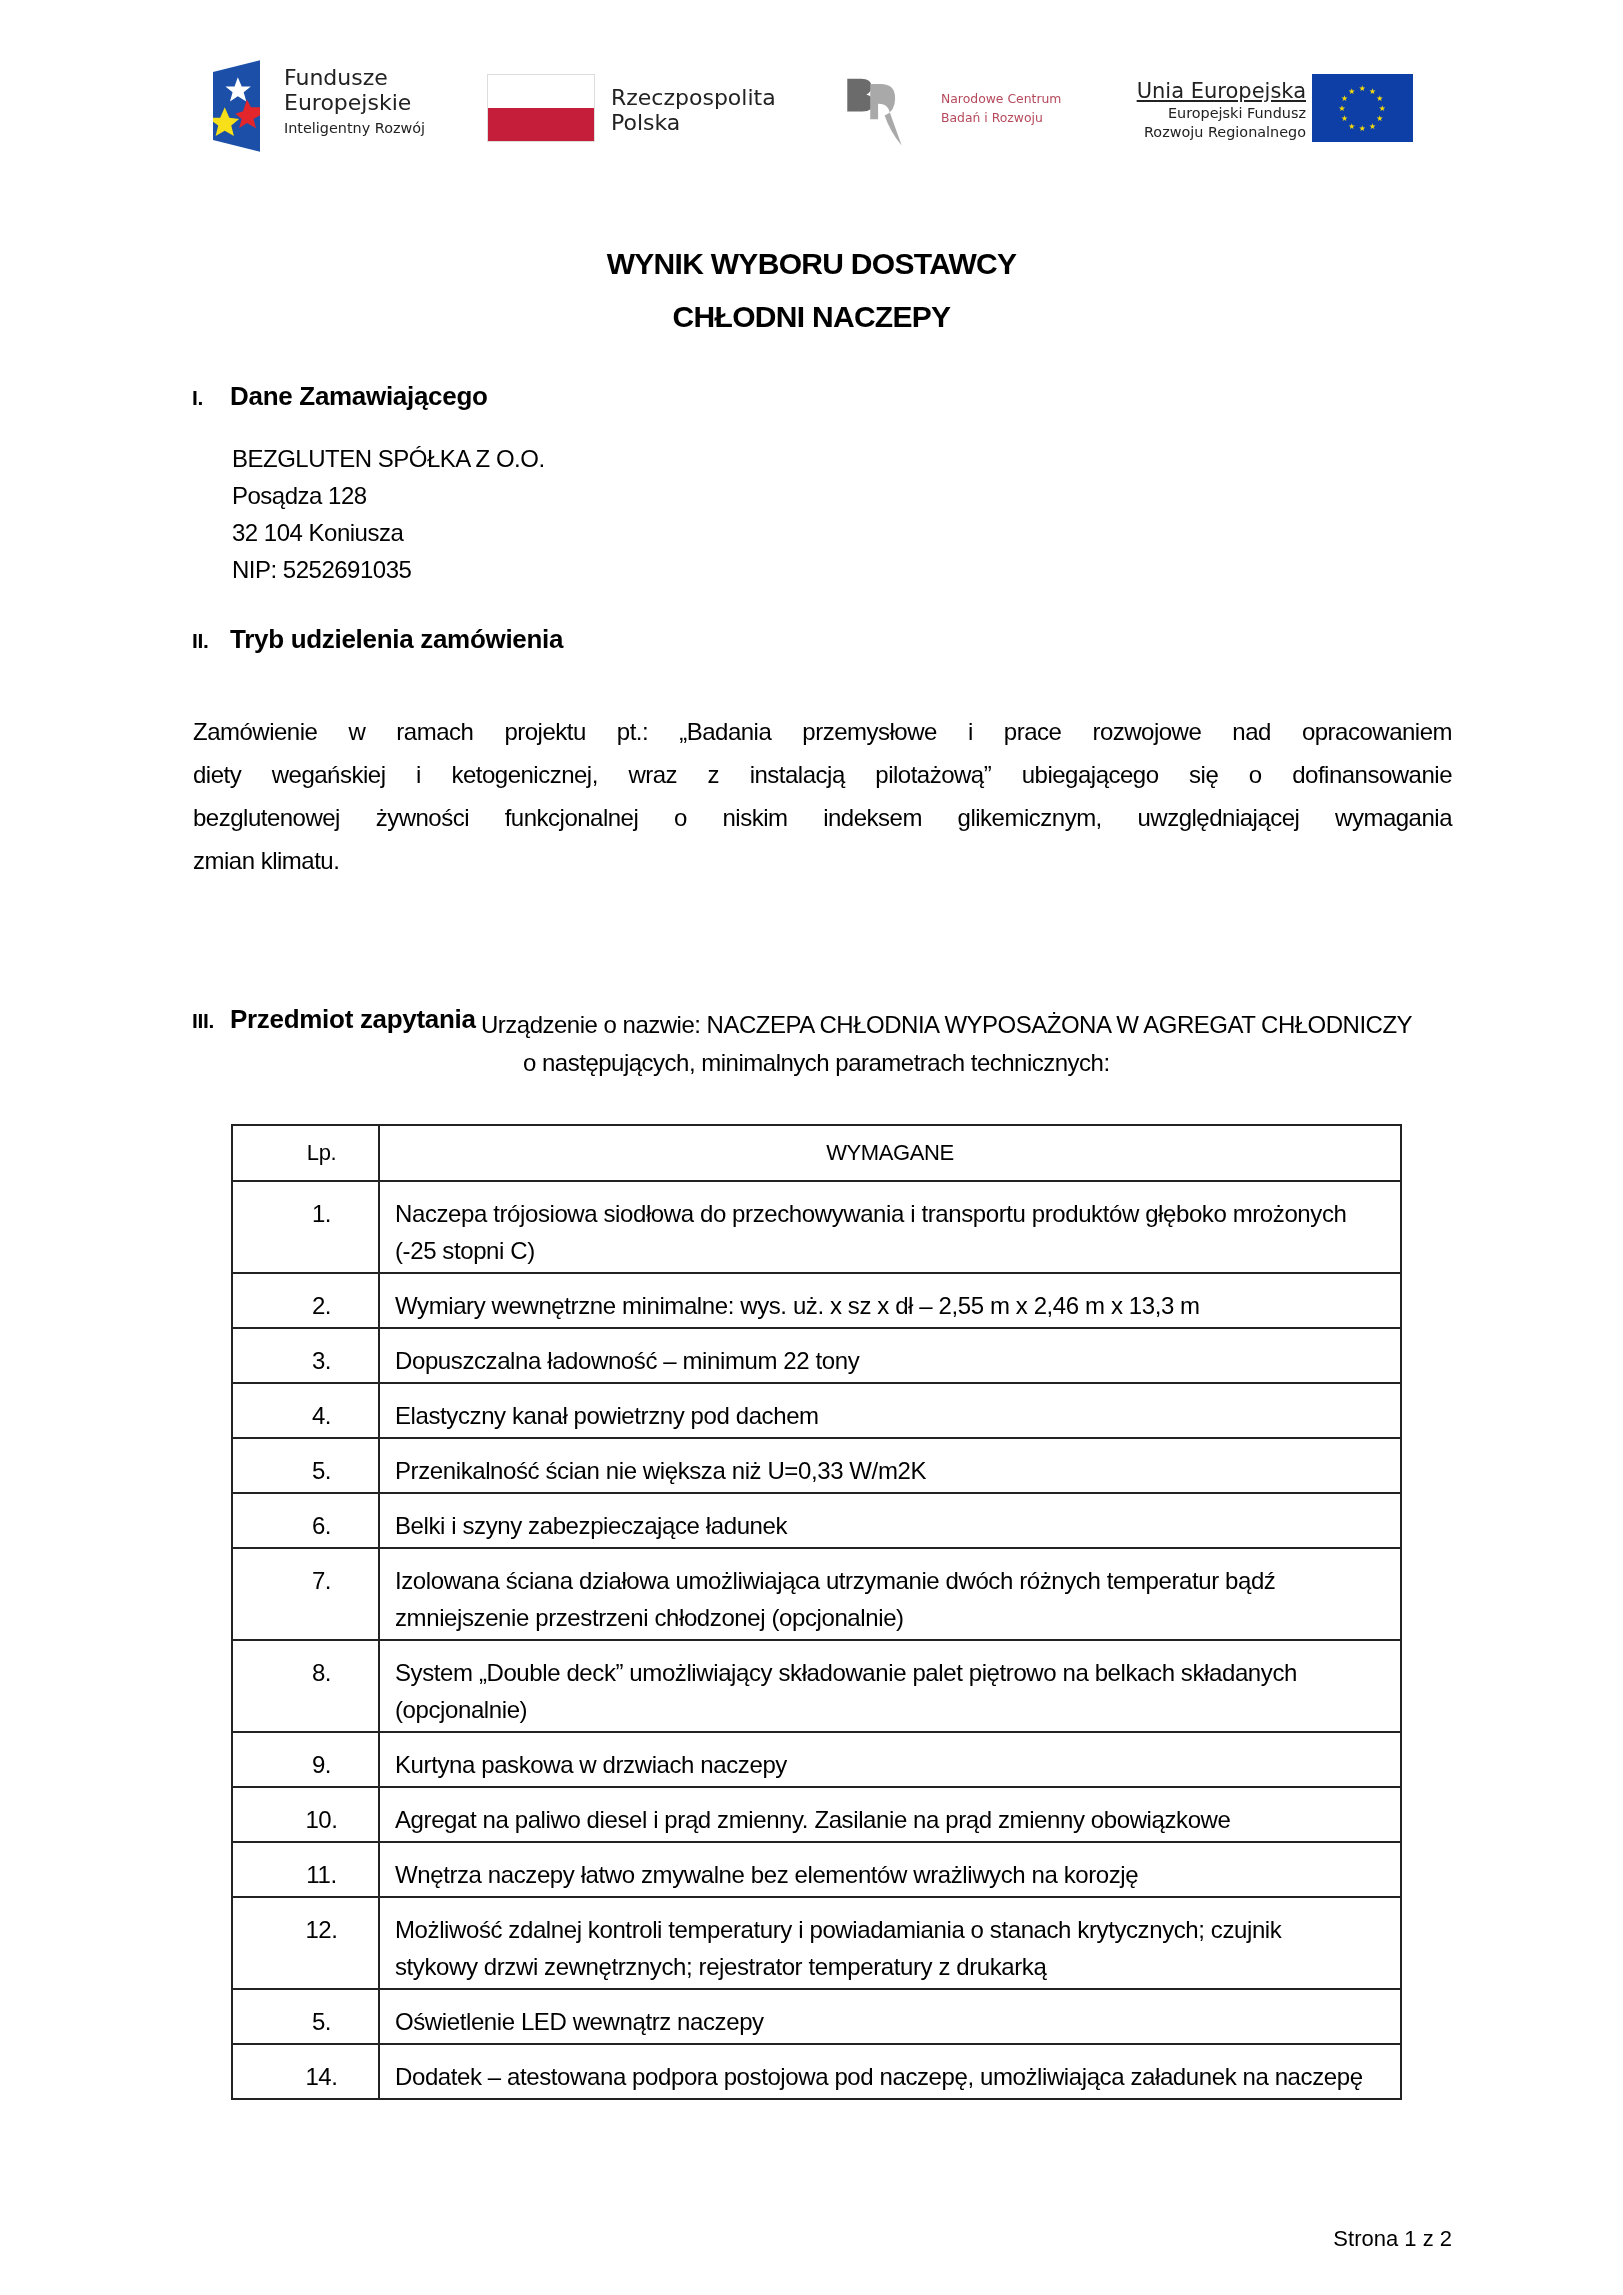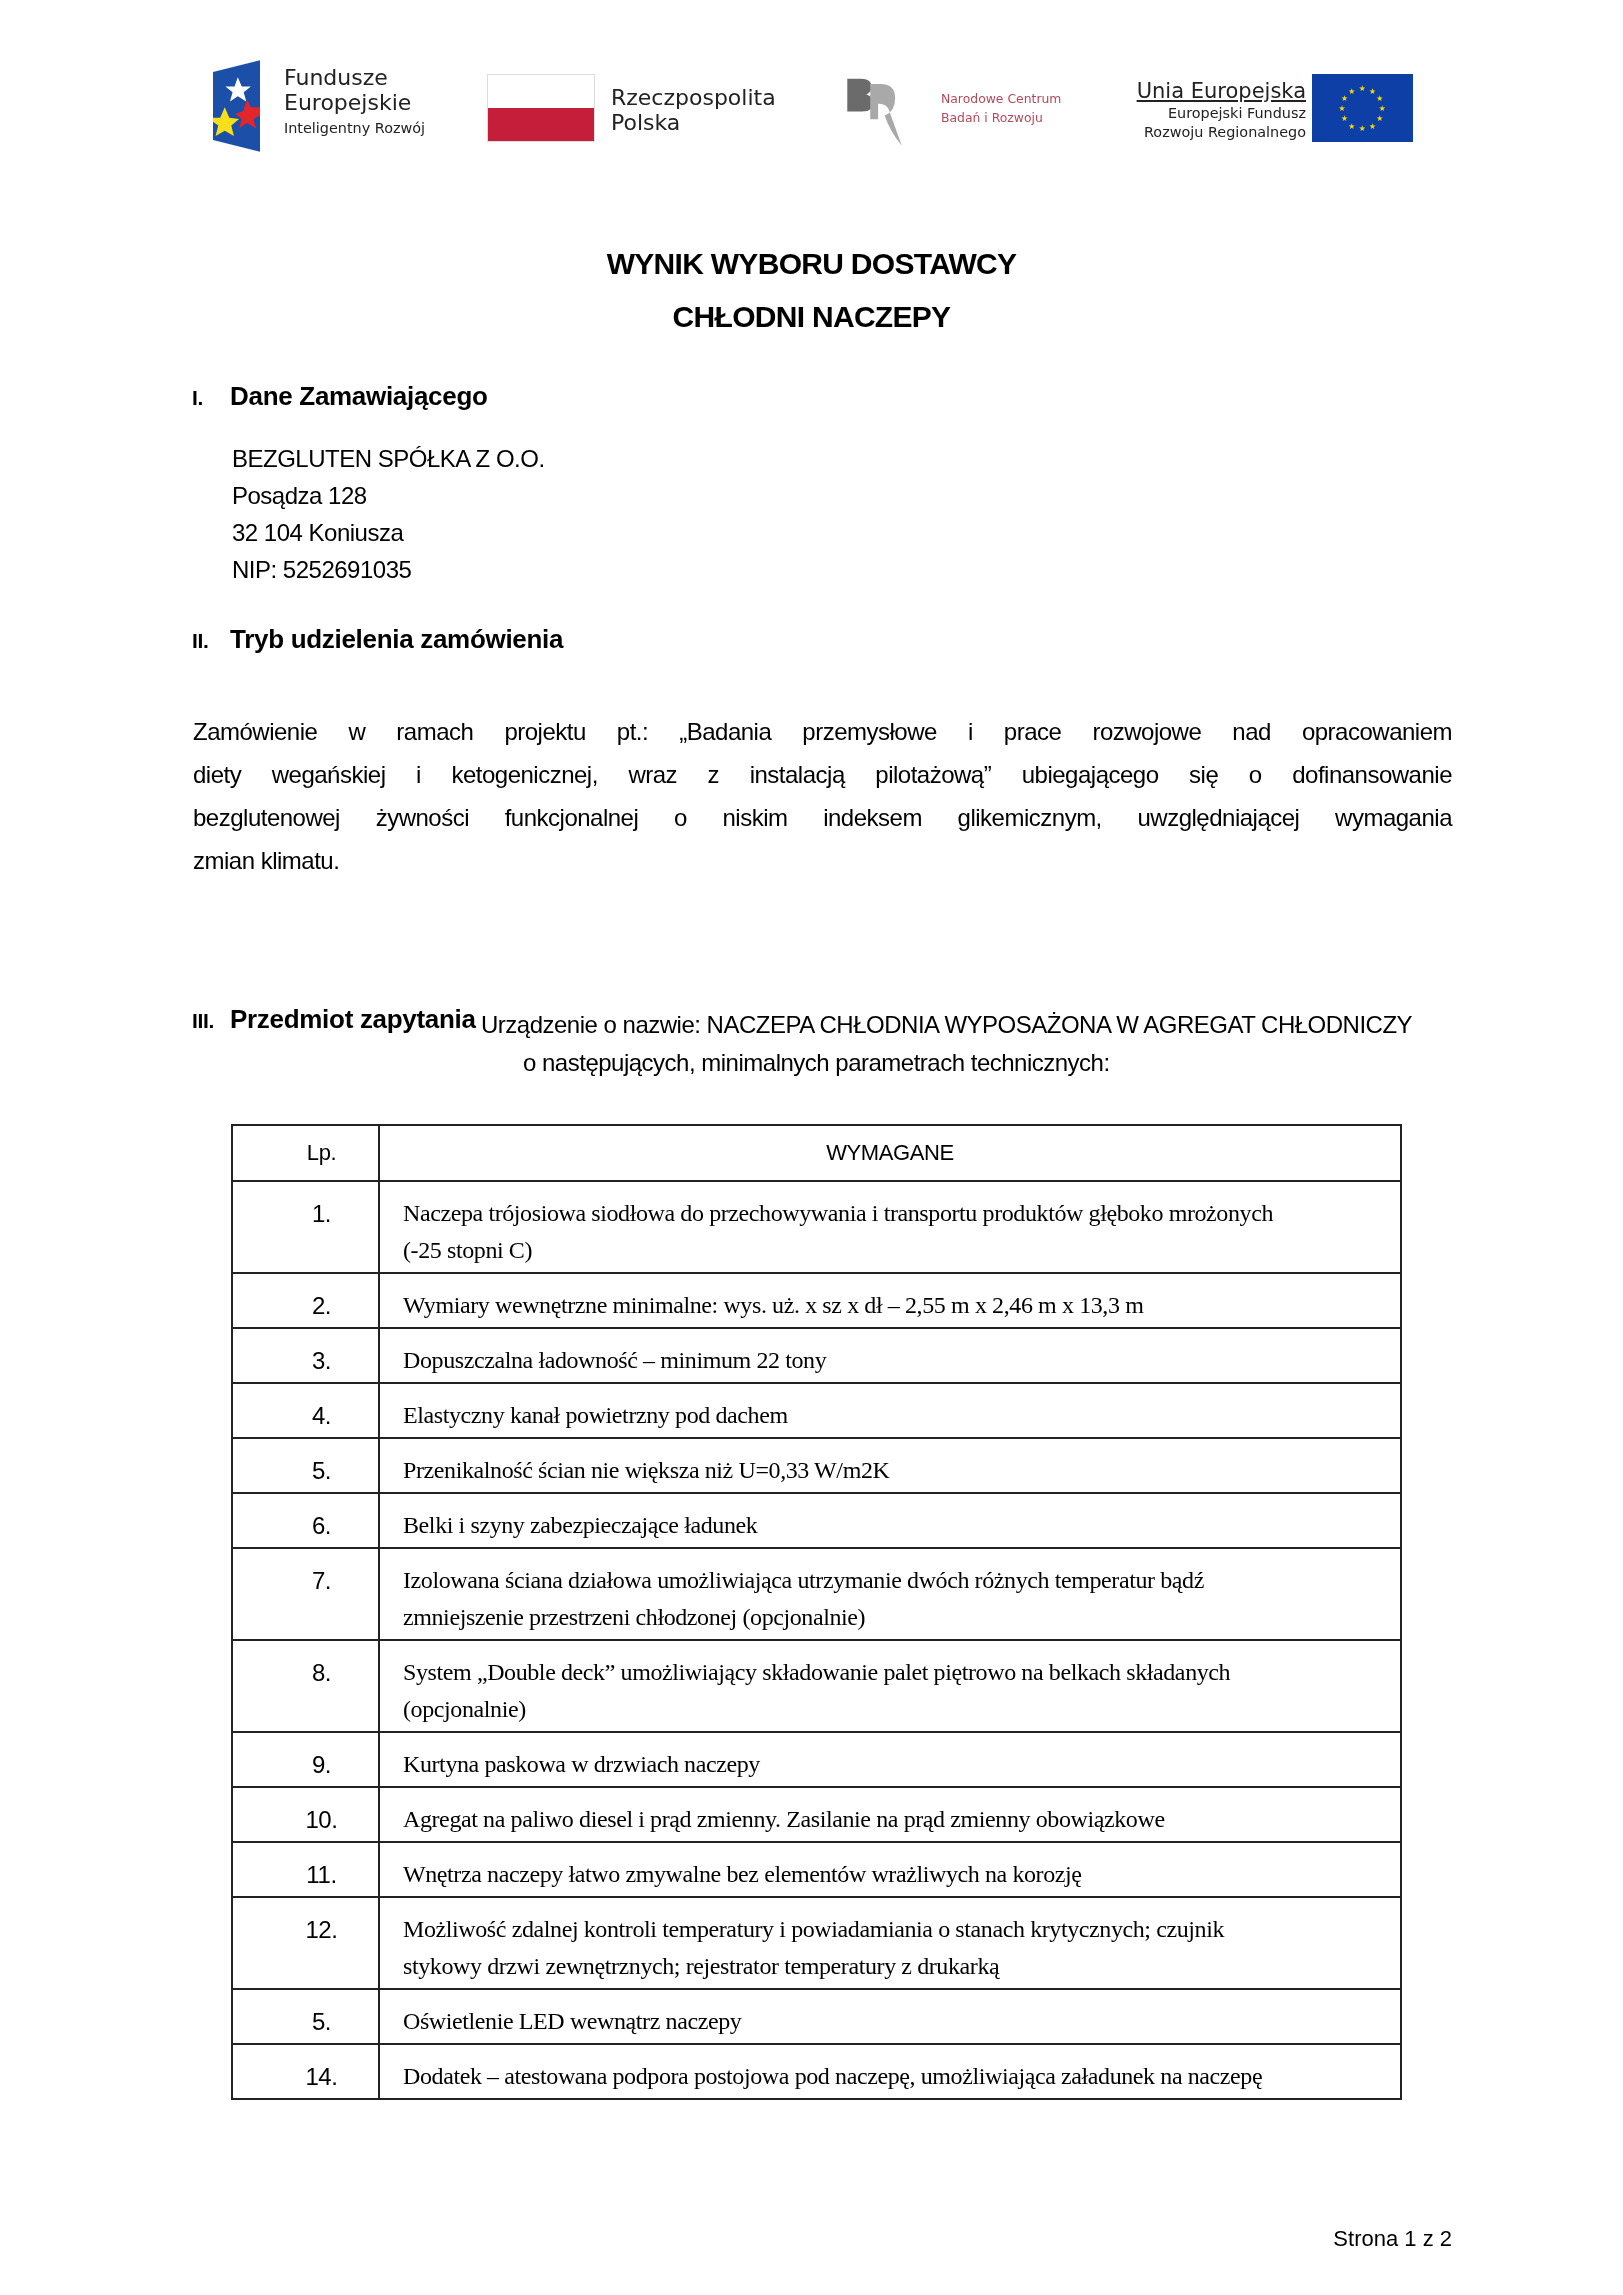--- a/index.html
+++ b/index.html
@@ -43,21 +43,21 @@
   .para { left:193px; top:713px; width:1259px; text-align:justify; }
   .para .line { display:block; text-align:justify; text-align-last:justify; height:43px; }
   .para .line.last { text-align-last:left; }
 
   .subj { font-size:24px; letter-spacing:-0.5px; }
 
   
   table.req { position:absolute; left:231px; top:1124px; width:1171px; border-collapse:collapse; font-size:24px; letter-spacing:-0.4px; }
   table.req td, table.req th { border:2px solid #222; padding:0; vertical-align:top; font-weight:normal; }
   table.req .lp { width:113px; text-align:center;padding-left:32px; }
-  table.req .desc { padding-left:23px; padding-right:5.2px;font-family:Liberation Serif, serif; }
+  table.req .desc { padding-left:15px; padding-right:5.2px; }
   table.req th { font-family:"Liberation Sans", sans-serif; font-size:22px; height:54px; vertical-align:middle; }
   table.req td { padding-top:13px; line-height:37px; }
   table.req tr.h1 td { height:40px; }
   table.req tr.h2 td { height:77px; }
 
   .footer { right:171px; top:2193px; font-family:"Liberation Sans", sans-serif; font-size:22px;margin-top:33px; }
 </style>
 </head>
 <body>
 

